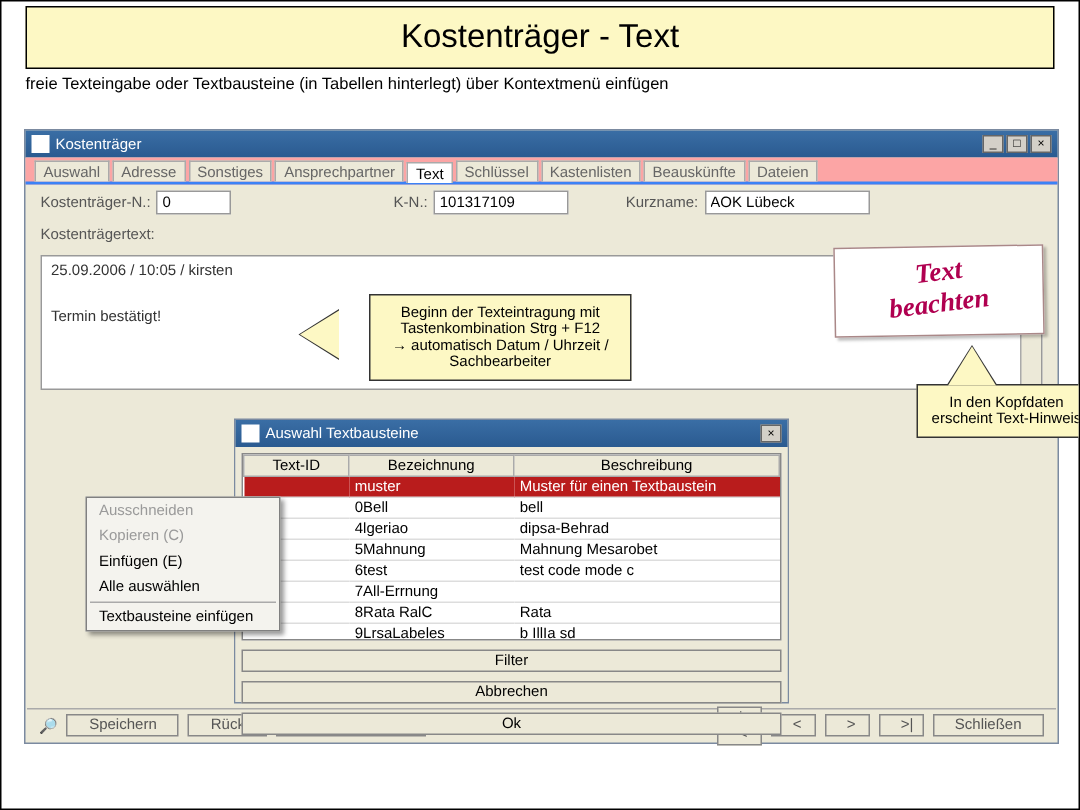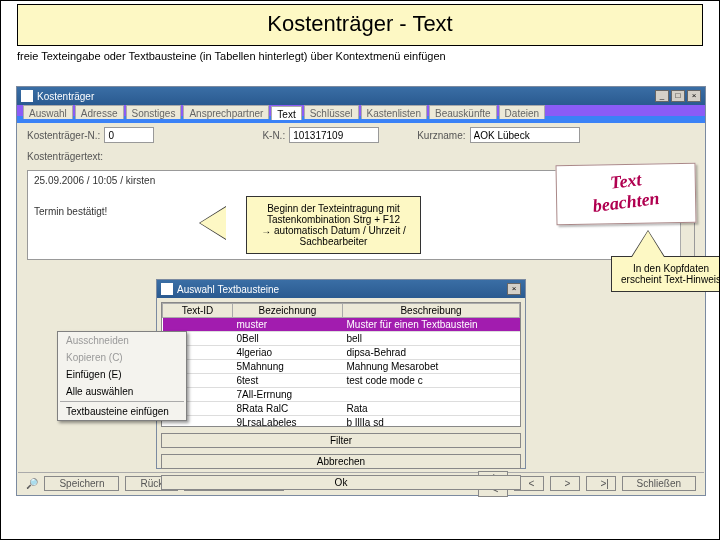--- a/index.html
+++ b/index.html
@@ -39,22 +39,22 @@
     display: flex;
     align-items: center;
     padding: 0 4px;
   }
   .titlebar .icon { width:12px; height:12px; background:#fff; display:inline-block; margin-right:4px; }
   .titlebar .spacer { flex:1; }
   .sysbtn { width:14px; height:12px; background:#d4d0c8; border:1px solid #666; margin-left:2px; font-size:8px; text-align:center; line-height:10px; color:#000;}
   .tabs {
     display:flex; align-items:center;
     padding: 2px 6px 0 6px;
-    background:#8b5cf6;
-    border-bottom:7px solid #3b82f6;
+    background:#fca5a5;
+    border-bottom:2px solid #3b82f6;
     font-size:10px;
     gap:2px;
     height:18px;
   }
   .tab { padding: 2px 5px 0 5px; border:1px solid #aaa; border-bottom:none; background:#ece9d8; color:#666;}
   .tab.active { background:#fff; color:#000; font-weight:normal; position:relative; top:1px;}
   .fieldrow {
     display:flex; align-items:center; gap:4px;
     padding: 4px 10px;
     font-size:10px;
@@ -149,21 +149,21 @@
   .ctxmenu div { padding:3px 8px; }
   .ctxmenu .disabled { color:#9a9a9a; }
   .ctxmenu hr { border:none; border-top:1px solid #aaa; margin:1px 2px;}
   
   .win-dialog { left:155px; top:278px; width:370px; height:190px; z-index:15;}
   .dlg-body { background:#ece9d8; padding:4px; position:relative; height:calc(100% - 18px);}
   .tbl-wrap { background:#fff; border:1px solid #888; height:125px; overflow:hidden;}
   table.grid { border-collapse:collapse; width:100%; font-size:10px; }
   table.grid th { background:#ece9d8; border:1px solid #aaa; padding:1px 4px; font-weight:normal;}
   table.grid td { border-bottom:1px solid #ddd; padding:1px 4px; height:13px;}
-  tr.selected td { background:#a21caf; color:#fff;}
+  tr.selected td { background:#b91c1c; color:#fff;}
   .dlg-btn-row { display:flex; justify-content:flex-end; gap:6px; padding-top:6px;flex-direction:column;}
   .btn { background:#ece9d8; border:1px solid #888; padding:1px 10px; font-size:10px;}
   
   .footer {
     position:absolute; left:1px; right:1px; bottom:1px; height:22px;
     background:#ece9d8; border-top:1px solid #aaa;
     display:flex; align-items:center; justify-content:space-between;
     padding: 0 8px; font-size:10px; color:#666;
   }
   .footer .btn { padding:1px 14px; color:#555;}

